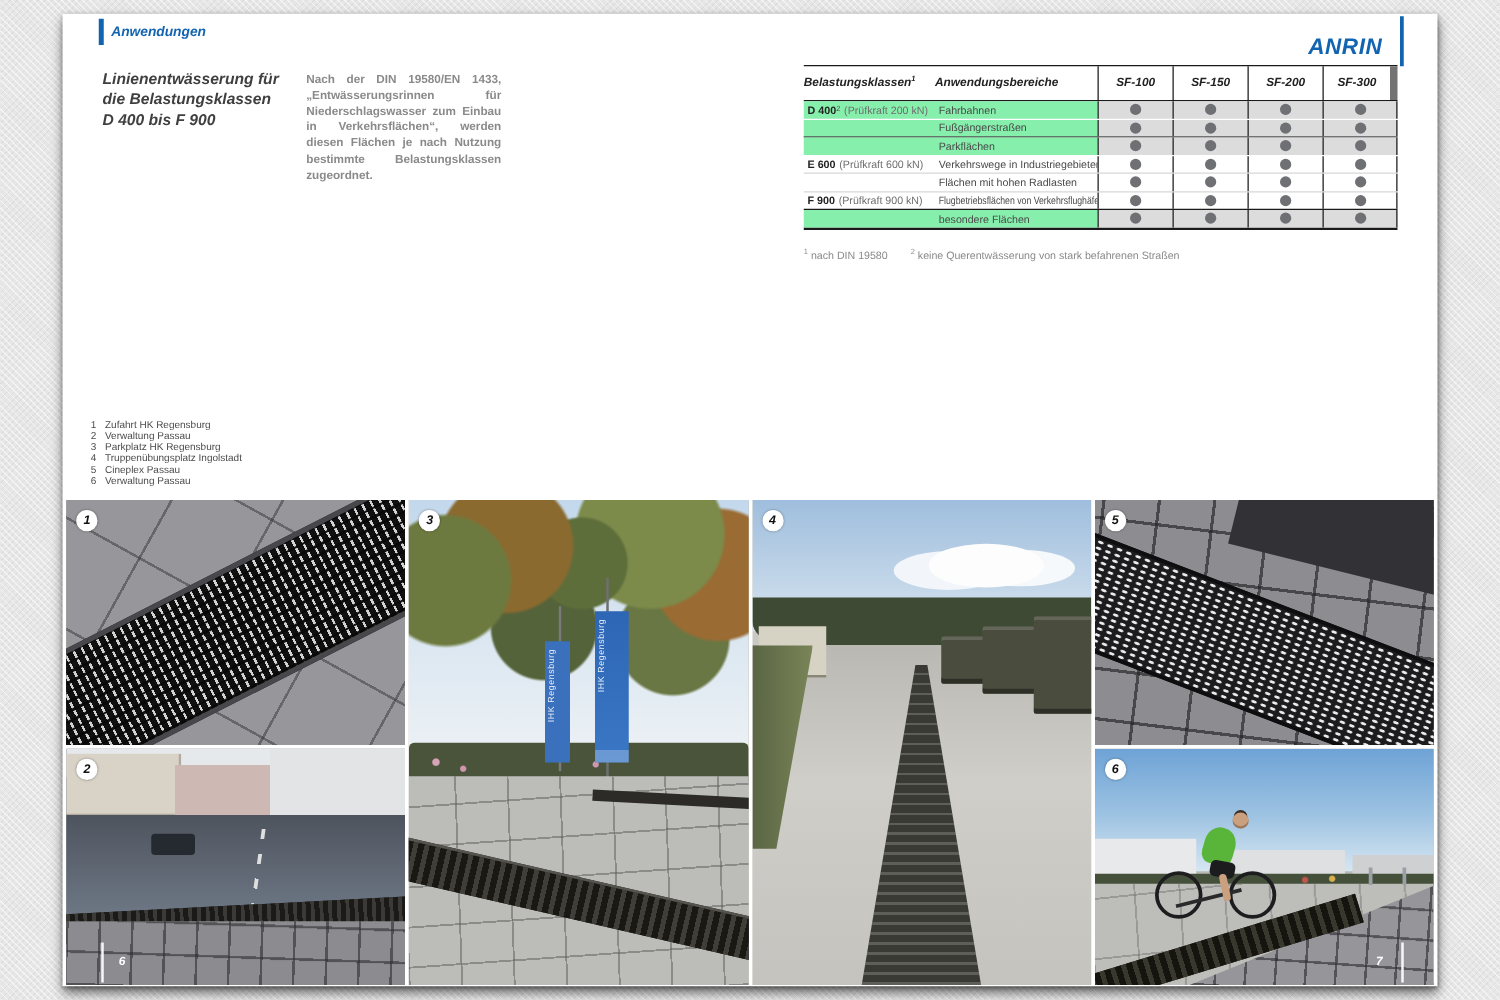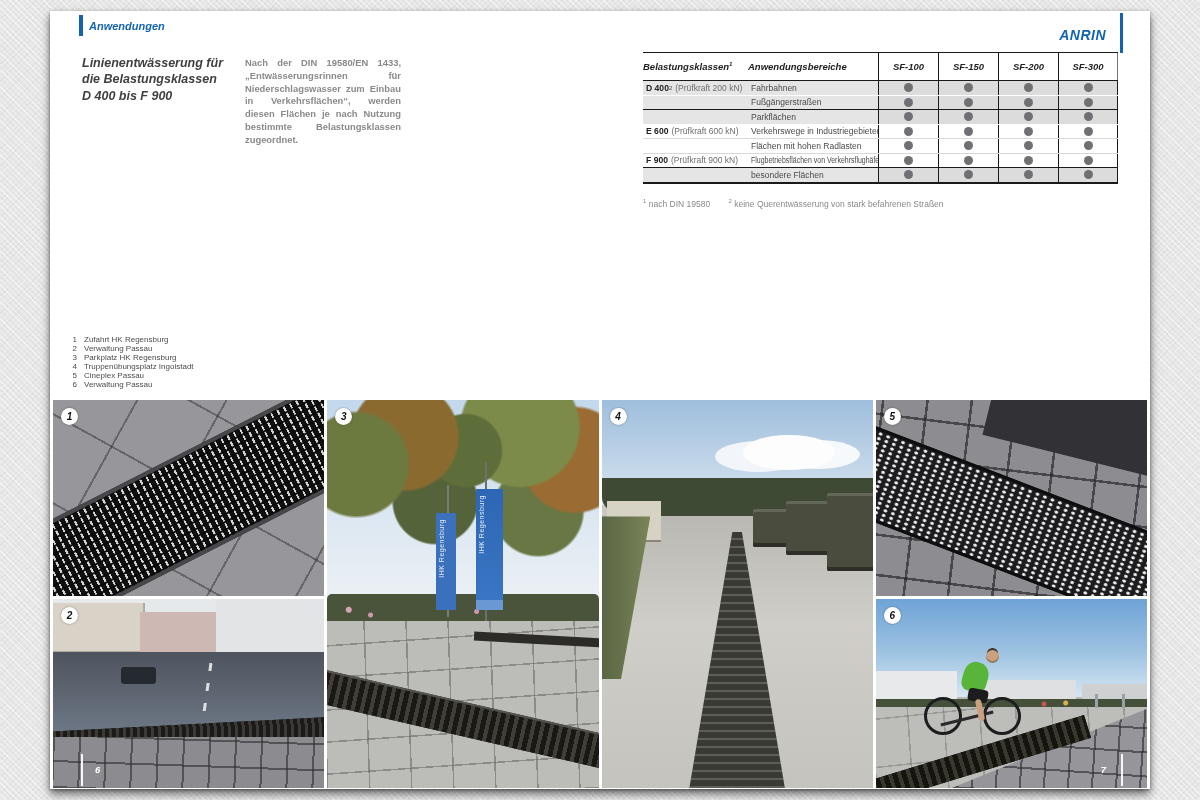--- a/index.html
+++ b/index.html
@@ -8,45 +8,45 @@
     background-image:
       repeating-linear-gradient(45deg,rgba(255,255,255,.55) 0 1px,transparent 1px 4px),
       repeating-linear-gradient(-45deg,rgba(0,0,0,.04) 0 1px,transparent 1px 4px);}
   .page{position:absolute;left:50px;top:11px;width:1100px;height:778px;background:#fff;
     box-shadow:0 5px 9px rgba(0,0,0,.55),0 1px 3px rgba(0,0,0,.35);}
 
   
   .hdr-bar{position:absolute;left:29px;top:4px;width:4px;height:21px;background:#1264b0;}
   .hdr-label{position:absolute;left:39px;top:9px;font-size:11px;font-weight:bold;
     font-style:italic;color:#1264b0;}
-  .logo-text{position:absolute;right:44px;top:16px;font-size:14px;font-weight:bold;
+  .logo-text{position:absolute;right:44px;top:16px;font-size:18px;font-weight:bold;
     font-style:italic;letter-spacing:.5px;color:#1264b0;}
   .logo-bar{position:absolute;right:27px;top:2px;width:3px;height:40px;background:#1264b0;}
 
   
   .intro-title{position:absolute;left:32px;top:44px;width:175px;font-size:12.5px;
     font-weight:bold;font-style:italic;color:#3f3f3f;line-height:1.3;}
   .intro-col{position:absolute;top:46px;font-size:9.4px;color:#8a8a8a;line-height:1.36;
     text-align:justify;font-weight:bold;}
   .col1{left:195px;width:156px;}
   .col2{left:363px;width:187px;}
 
   
   .load-table{position:absolute;left:593px;top:41px;width:475px;font-size:8.5px;color:#4a4a4a;}
   .t-header,.t-row{display:grid;grid-template-columns:105px 130px 60px 60px 60px 60px;}
   .t-header{height:27px;align-items:center;border-top:1px solid #1a1a1a;
     border-bottom:1px solid #1a1a1a;font-size:9.5px;font-weight:bold;font-style:italic;color:#222;}
   .th-sys{text-align:center;border-left:1px solid #1a1a1a;height:100%;
     display:flex;align-items:center;justify-content:center;}
-  .th-sys:last-child{border-right:1px solid #737373;}
+  .th-sys:last-child{border-right:6px solid #737373;}
   .t-row{height:13.5px;align-items:center;border-bottom:1px solid #fff;}
   .t-row.lt{border-bottom:1px solid #d8d8d8;}
   .t-row.gend{border-bottom:1px solid #1a1a1a;}
   .t-row:last-child{border-bottom:2px solid #1a1a1a;}
-  .t-row.shade .td-class,.t-row.shade .td-area{background:#e5e5e5;}
+  .t-row.shade .td-class,.t-row.shade .td-area{background:#86efac;}
   .t-row.shade .td-dot{background:#dcdcdd;}
   .td-class,.td-area{height:100%;display:flex;align-items:center;overflow:hidden;
     white-space:nowrap;}
   .td-class{padding-left:3px;}
   .td-class b{font-size:8.6px;color:#222;}
   .td-class .note{margin-left:3px;color:#6e6e6e;}
   .td-area{padding-left:3px;}
   .td-dot{height:100%;display:flex;align-items:center;justify-content:center;
     border-left:1px solid #1a1a1a;}
   .td-dot:last-child{border-right:1px solid #1a1a1a;}

